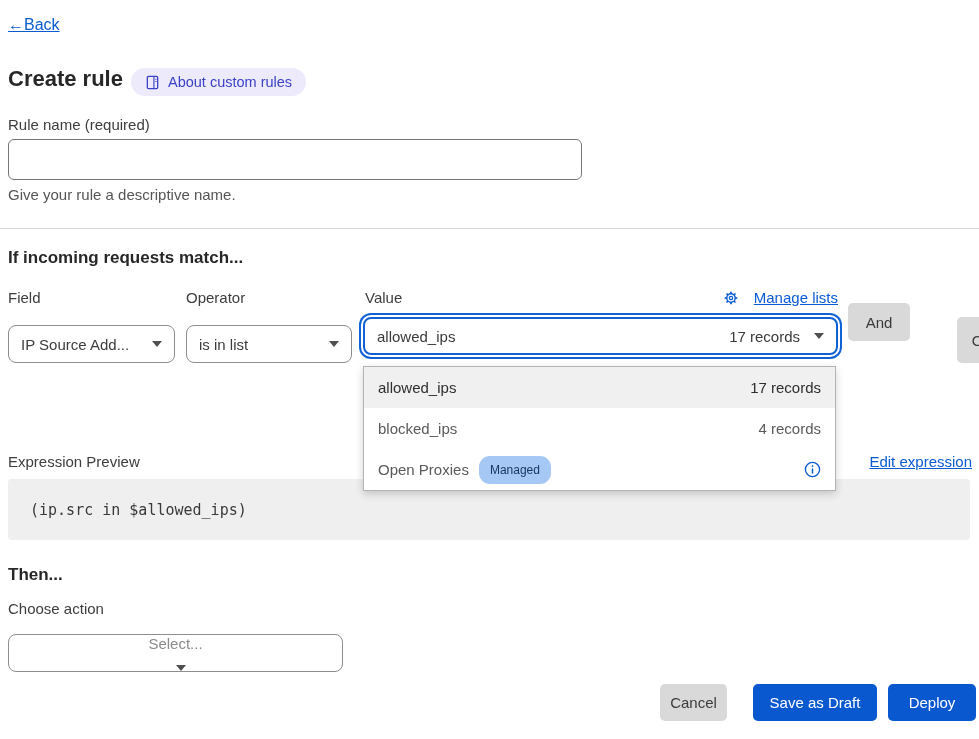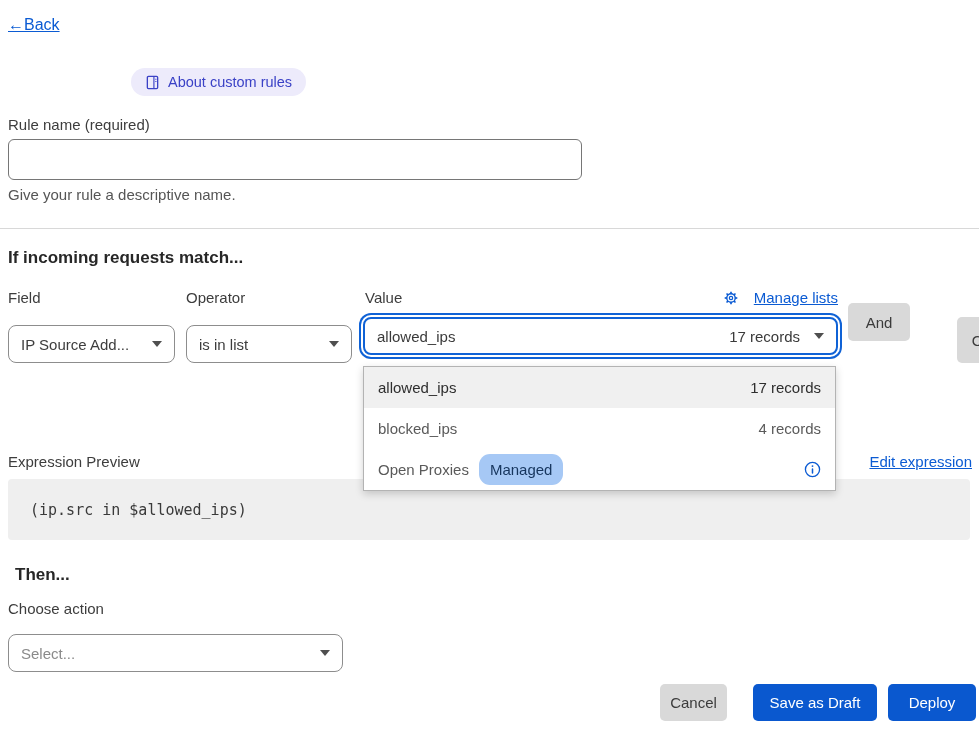--- a/index.html
+++ b/index.html
@@ -46,45 +46,46 @@
 
   .manage-lists { position:absolute; top:289px; left:680px; width:158px; display:flex; align-items:center;
     justify-content:flex-end; gap:16px; font-size:15px; }
 
   .dropdown { position:absolute; left:363px; top:366px; width:473px; background:#fff; border:1px solid #b3b3b3;
     box-shadow:0 3px 8px rgba(0,0,0,.18); z-index:20; }
   .dropdown-row { height:41px; display:flex; align-items:center; justify-content:space-between;
     padding:0 14px; font-size:15px; color:#5a5a5a; cursor:pointer; }
   .dropdown-row.selected { background:#f0f0f0; color:#2e2e2e; }
   .dropdown-row .left { display:flex; align-items:center; gap:10px; }
-  .managed-pill { background:#a6c8f5; color:#16355d; font-size:15px; padding:7px 11px; border-radius:11px; }
+  .managed-pill { background:#a6c8f5; color:#16355d; font-size:12px; padding:7px 11px; border-radius:11px; }
 
   .expression-label { position:absolute; left:8px; top:453px; font-size:15px; color:#3d3d3d; }
   .edit-expression { position:absolute; top:453px; right:7px; font-size:15px; }
   .code-block { position:absolute; left:8px; top:479px; width:962px; height:61px; background:#efefef;
     border-radius:4px; display:flex; align-items:center; padding:0 22px; z-index:5; }
   .code-text { font-family:"DejaVu Sans Mono", monospace; font-size:15px; color:#3a3a3a; }
 
-  .then-heading { left:8px; top:565px;margin-left:7px; }
+  .then-heading { left:8px; top:565px; }
   .action-label { left:8px; top:600px; }
-  .action-select { left:8px; top:626px; width:335px; color:#8a8a8a; }
+  .action-select { left:8px; top:626px; width:335px; color:#8a8a8a;flex-direction:column; }
 
   .footer-cancel { position:absolute; left:660px; top:684px; width:67px; height:37px; }
   .footer-save   { position:absolute; left:753px; top:684px; width:124px; height:37px; }
   .footer-deploy { position:absolute; left:888px; top:684px; width:88px; height:37px; }
 
   .icon-svg { display:block; }
 </style>
 </head>
 <body>
 
 <div class="page">
 
   <a class="link back-link"><span>←</span><span>Back</span></a>
 
+  <h1 class="page-title">Create rule</h1>
   <span class="about-badge">
     <span>
       <svg class="icon-svg" width="15" height="15" viewBox="0 0 16 16">
         <rect x="2.5" y="1.5" width="11" height="13" rx="1.2" fill="none" stroke="#3a41c6" stroke-width="1.4"></rect>
         <line x1="9.5" y1="1.5" x2="9.5" y2="14.5" stroke="#3a41c6" stroke-width="1.2"></line>
         <line x1="11" y1="4.5" x2="12.2" y2="4.5" stroke="#3a41c6" stroke-width="1.1"></line>
         <line x1="11" y1="7" x2="12.2" y2="7" stroke="#3a41c6" stroke-width="1.1"></line>
       </svg>
     </span>
     <span>About custom rules</span>

